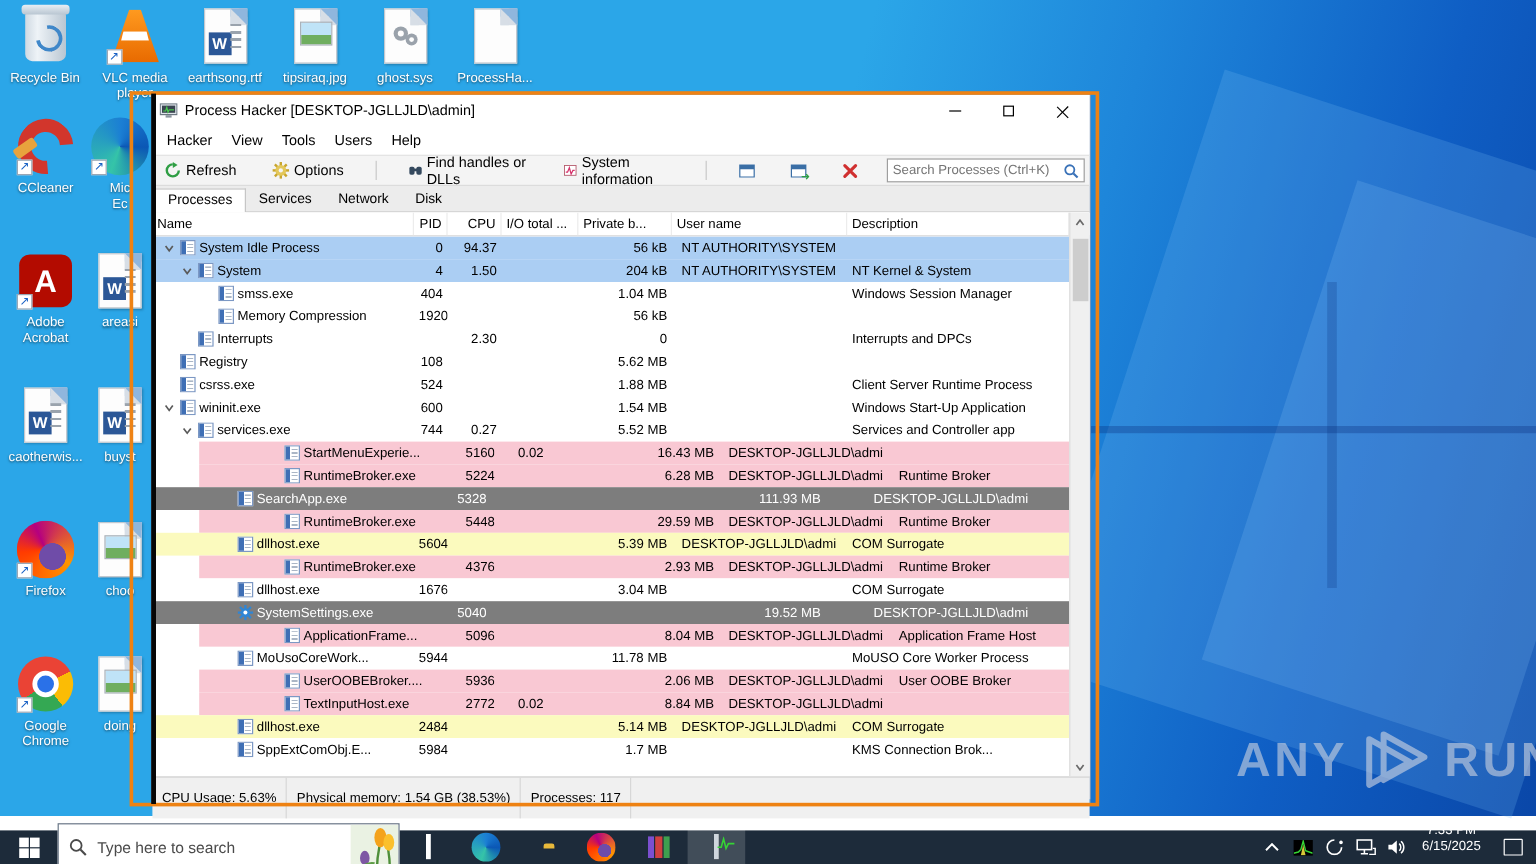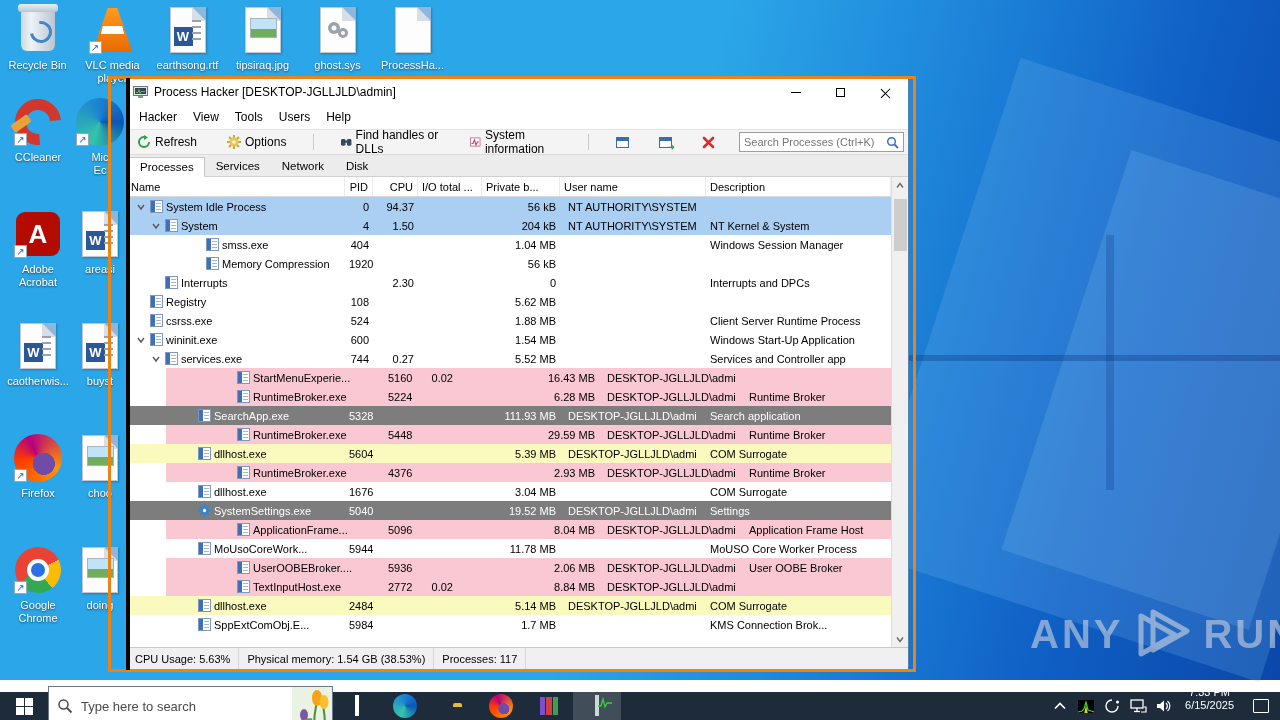--- a/index.html
+++ b/index.html
@@ -118,41 +118,41 @@
     font-size:11px; align-items:center; white-space:nowrap; }
   .prow > div { overflow:hidden; padding:0 4px; }
   .prow .num { text-align:right; }
   .prow .user { padding-left:8px; }
   .prow[data-bg="sel"]   { background:#abceف3; }
   .prow[data-bg="sel"]   { background:#abcef3; }
   .prow[data-bg="white"] { background:#fff; }
   .prow[data-bg="pink"]  { background:#f9c8d3;margin-left:39px; }
   .prow[data-bg="yellow"]{ background:#fbfabe; }
   .prow[data-bg="cyan"]  { background:#cdfafa; }
-  .prow[data-bg="gray"]  { background:#7d7d7d; color:#fff; }
+  .prow[data-bg="gray"]  { background:#7d7d7d; color:#fff;gap:32px; }
   .name-cell { display:flex; align-items:center; gap:3px; }
   .prow[data-level="1"] .name-cell { padding-left:10px; }
   .prow[data-level="2"] .name-cell { padding-left:25px; }
-  .prow[data-level="3"] .name-cell { padding-left:66px; }
+  .prow[data-level="3"] .name-cell { padding-left:42px; }
   .prow[data-level="4"] .name-cell { padding-left:58px; }
   .arrow-slot { width:10px; flex:0 0 10px; display:flex; }
   .prow[data-arrow=""] .arrow-slot svg { visibility:hidden; }
   .pico { width:13px; height:13px; flex:0 0 13px; border:1px solid #7c98c4; background:
     linear-gradient(to right,#3f6fb5 0 4px,#fff 4px),#fff; position:relative; }
   .pico:after { content:""; position:absolute; left:5px; right:1px; top:2px; height:8px;
     background:repeating-linear-gradient(#aab6c6 0 1px,transparent 1px 3px); }
   .prow .gear-ico { display:none; }
   .prow[data-icon="gear"] .gear-ico { display:block; }
 
   .vscroll { position:absolute; top:0; right:0; bottom:0; width:17px; background:#f0f0f0; border-left:1px solid #dcdcdc; }
   .vs-btn { height:17px; display:flex; align-items:center; justify-content:center; }
   .vs-thumb { position:absolute; top:22px; left:2px; width:13px; height:52px; background:#cdcdcd; }
   .vs-down { position:absolute; bottom:0; left:0; right:0; }
 
-  .statusbar { height:21px; background:#f0f0f0; display:flex; align-items:center; font-size:11px; }
+  .statusbar { height:34px; background:#f0f0f0; display:flex; align-items:center; font-size:11px; }
   .sb-seg { padding:0 8px; border-right:1px solid #d7d7d7; height:100%; display:flex; align-items:center; }
 
   
   .taskbar { position:absolute; left:0; bottom:0; width:1280px; height:28px; background:#1d2b3a;
     display:flex; align-items:center; z-index:100; }
   .tb-start { width:48px; height:40px; display:flex; align-items:center; justify-content:center; }
   .win-logo { width:17px; height:17px; display:grid; grid-template-columns:8px 8px; grid-template-rows:8px 8px; gap:1px; }
   .win-logo i { background:#fff; }
   .tb-search { width:285px; height:40px; background:#fff; border:1px solid #6a7787; display:flex; align-items:center;
     padding:0 8px; gap:8px; position:relative; overflow:hidden; }

